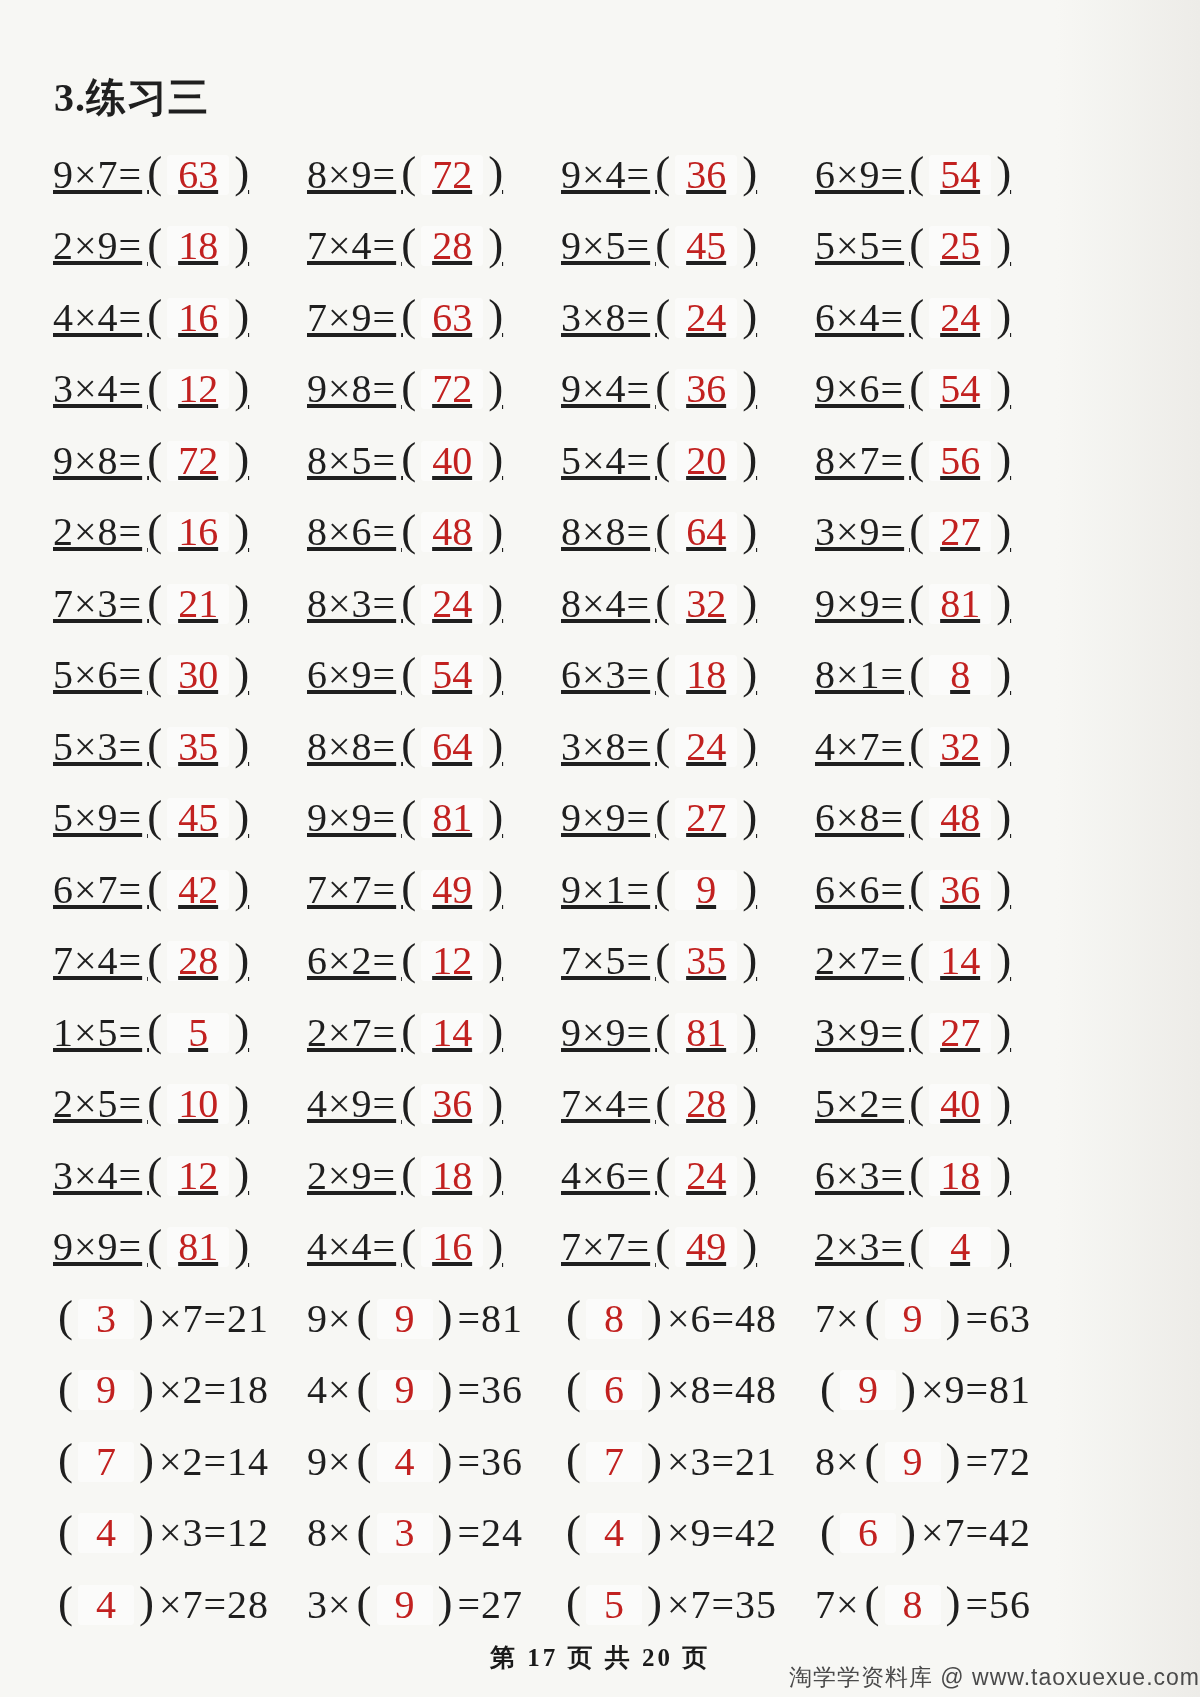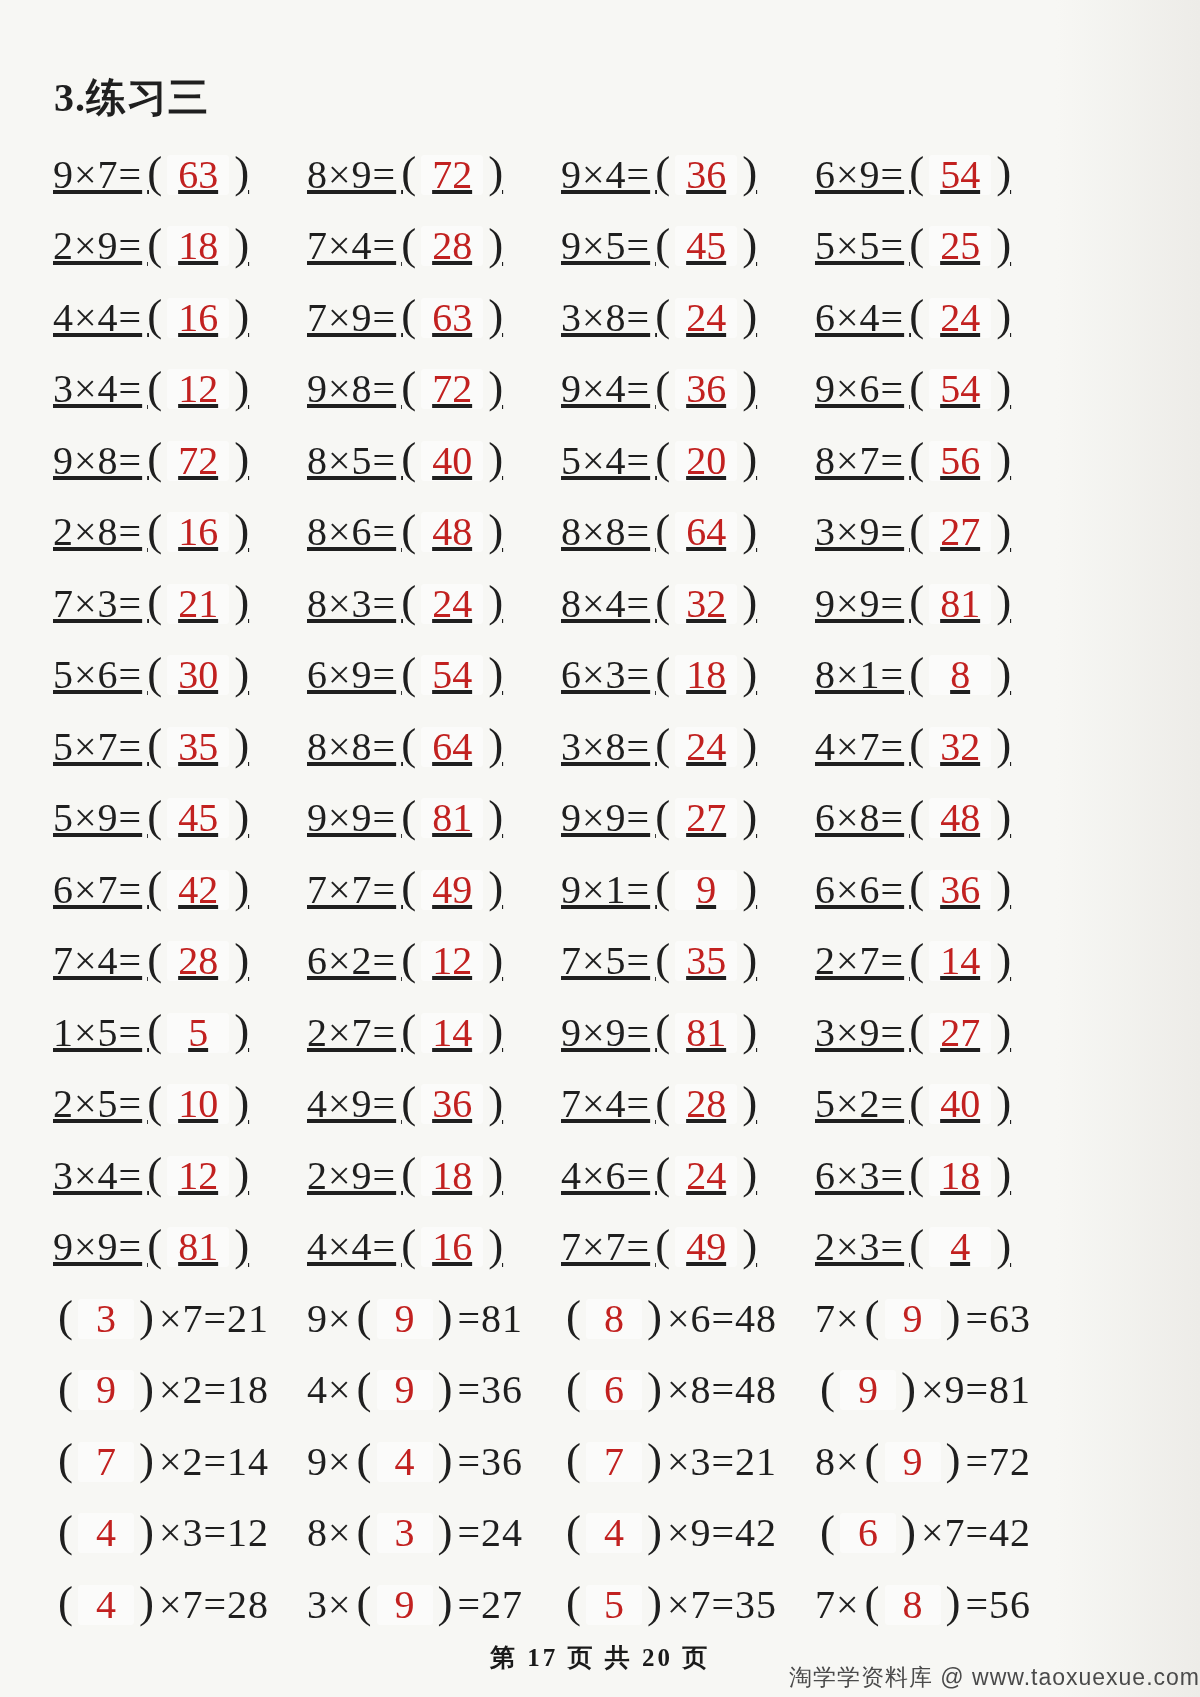--- a/index.html
+++ b/index.html
@@ -247,21 +247,21 @@
         </div>
         <div class="cell">
           <span class="expr">8×1=</span>
           <span class="par">(</span>
           <span class="ans">8</span>
           <span class="par">)</span>
         </div>
       </div>
       <div class="row">
         <div class="cell">
-          <span class="expr">5×7=</span>
+          <span class="expr">5×3=</span>
           <span class="par">(</span>
           <span class="ans">35</span>
           <span class="par">)</span>
         </div>
         <div class="cell">
           <span class="expr">8×8=</span>
           <span class="par">(</span>
           <span class="ans">64</span>
           <span class="par">)</span>
         </div>

